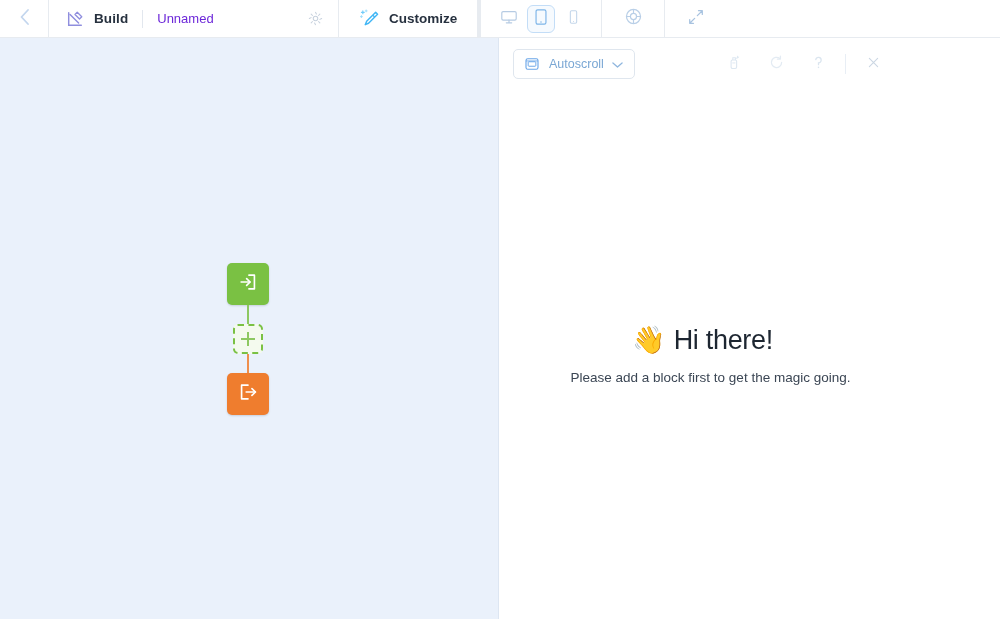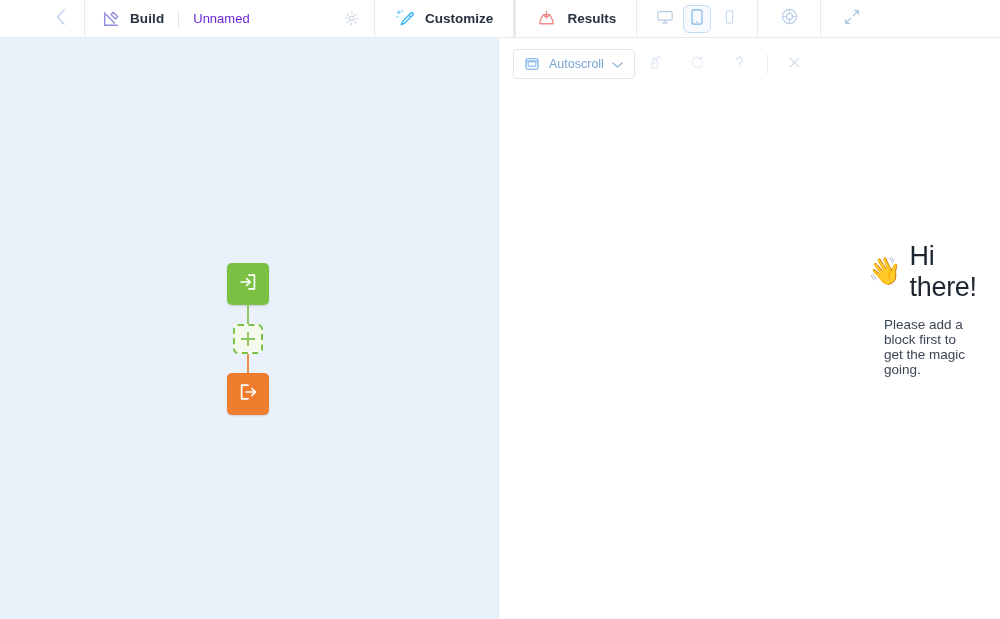--- a/index.html
+++ b/index.html
@@ -11,21 +11,20 @@
   }
 
   
   .toolbar {
     height: 38px;
     display: flex;
     align-items: stretch;
     background: #ffffff;
     border-bottom: 1px solid #e7ebf0;
     position: relative;
-    padding-left: 36px;
   }
   .tb-back {
     width: 48px;
     display: flex; align-items: center; justify-content: center;
     cursor: pointer;
   }
   .tb-sep { width: 1px; background: #e7ebf0; align-self: stretch; }
   .tb-build-group {
     display: flex; align-items: center;
     padding: 0 0 0 16px;
@@ -116,21 +115,21 @@
     cursor: pointer;
   }
   .add-node .plus-h { position:absolute; width:14px; height:2px; background:#8dc861; }
   .add-node .plus-v { position:absolute; width:2px; height:14px; background:#8dc861; }
   .add-inner { position: relative; width:14px; height:14px; display:flex; align-items:center; justify-content:center;}
 
   
   .preview {
     width: 407px;
     background: #ffffff;
-    display: flex;  gap: 40px;
+    display: flex; flex-direction: column; gap: 40px;
   }
   .pv-head {
     height: 52px;
     display: flex; align-items: center;
     padding: 0 12px 0 14px;
     background: #ffffff;
   }
   .autoscroll {
     display: flex; align-items: center;
     height: 30px;
@@ -235,29 +234,20 @@
       </svg>
     </span>
     <span class="lbl">Customize</span>
   </div>
   <div class="tb-sep"></div>
 
   <div class="tb-sep"></div>
 
   <div class="tb-sep"></div>
 
-  <div class="tb-item">
-    <span class="ico">
-      <svg width="19" height="19" viewBox="0 0 20 20">
-        <path d="M3 15.5 L3 13 L6.5 6 L13.5 6 L17 13 L17 15.5 Z" fill="none" stroke="#f08a8a" stroke-width="1.4" stroke-linejoin="round"></path>
-        <path d="M10 2.5 L10 9 M7.5 6.8 L10 9.3 L12.5 6.8" fill="none" stroke="#f08a8a" stroke-width="1.4" stroke-linecap="round" stroke-linejoin="round"></path>
-      </svg>
-    </span>
-    <span class="lbl">Results</span>
-  </div>
   <div class="tb-sep"></div>
 
   <div class="tb-devices">
     <div class="dev-btn">
       <span>
         <svg width="18" height="18" viewBox="0 0 20 20">
           <rect x="2" y="4" width="16" height="9.5" rx="1.5" fill="none" stroke="#b6cbe3" stroke-width="1.3"></rect>
           <path d="M7 16.5 L13 16.5 M10 13.5 L10 16.5" stroke="#b6cbe3" stroke-width="1.3" stroke-linecap="round"></path>
         </svg>
       </span>

